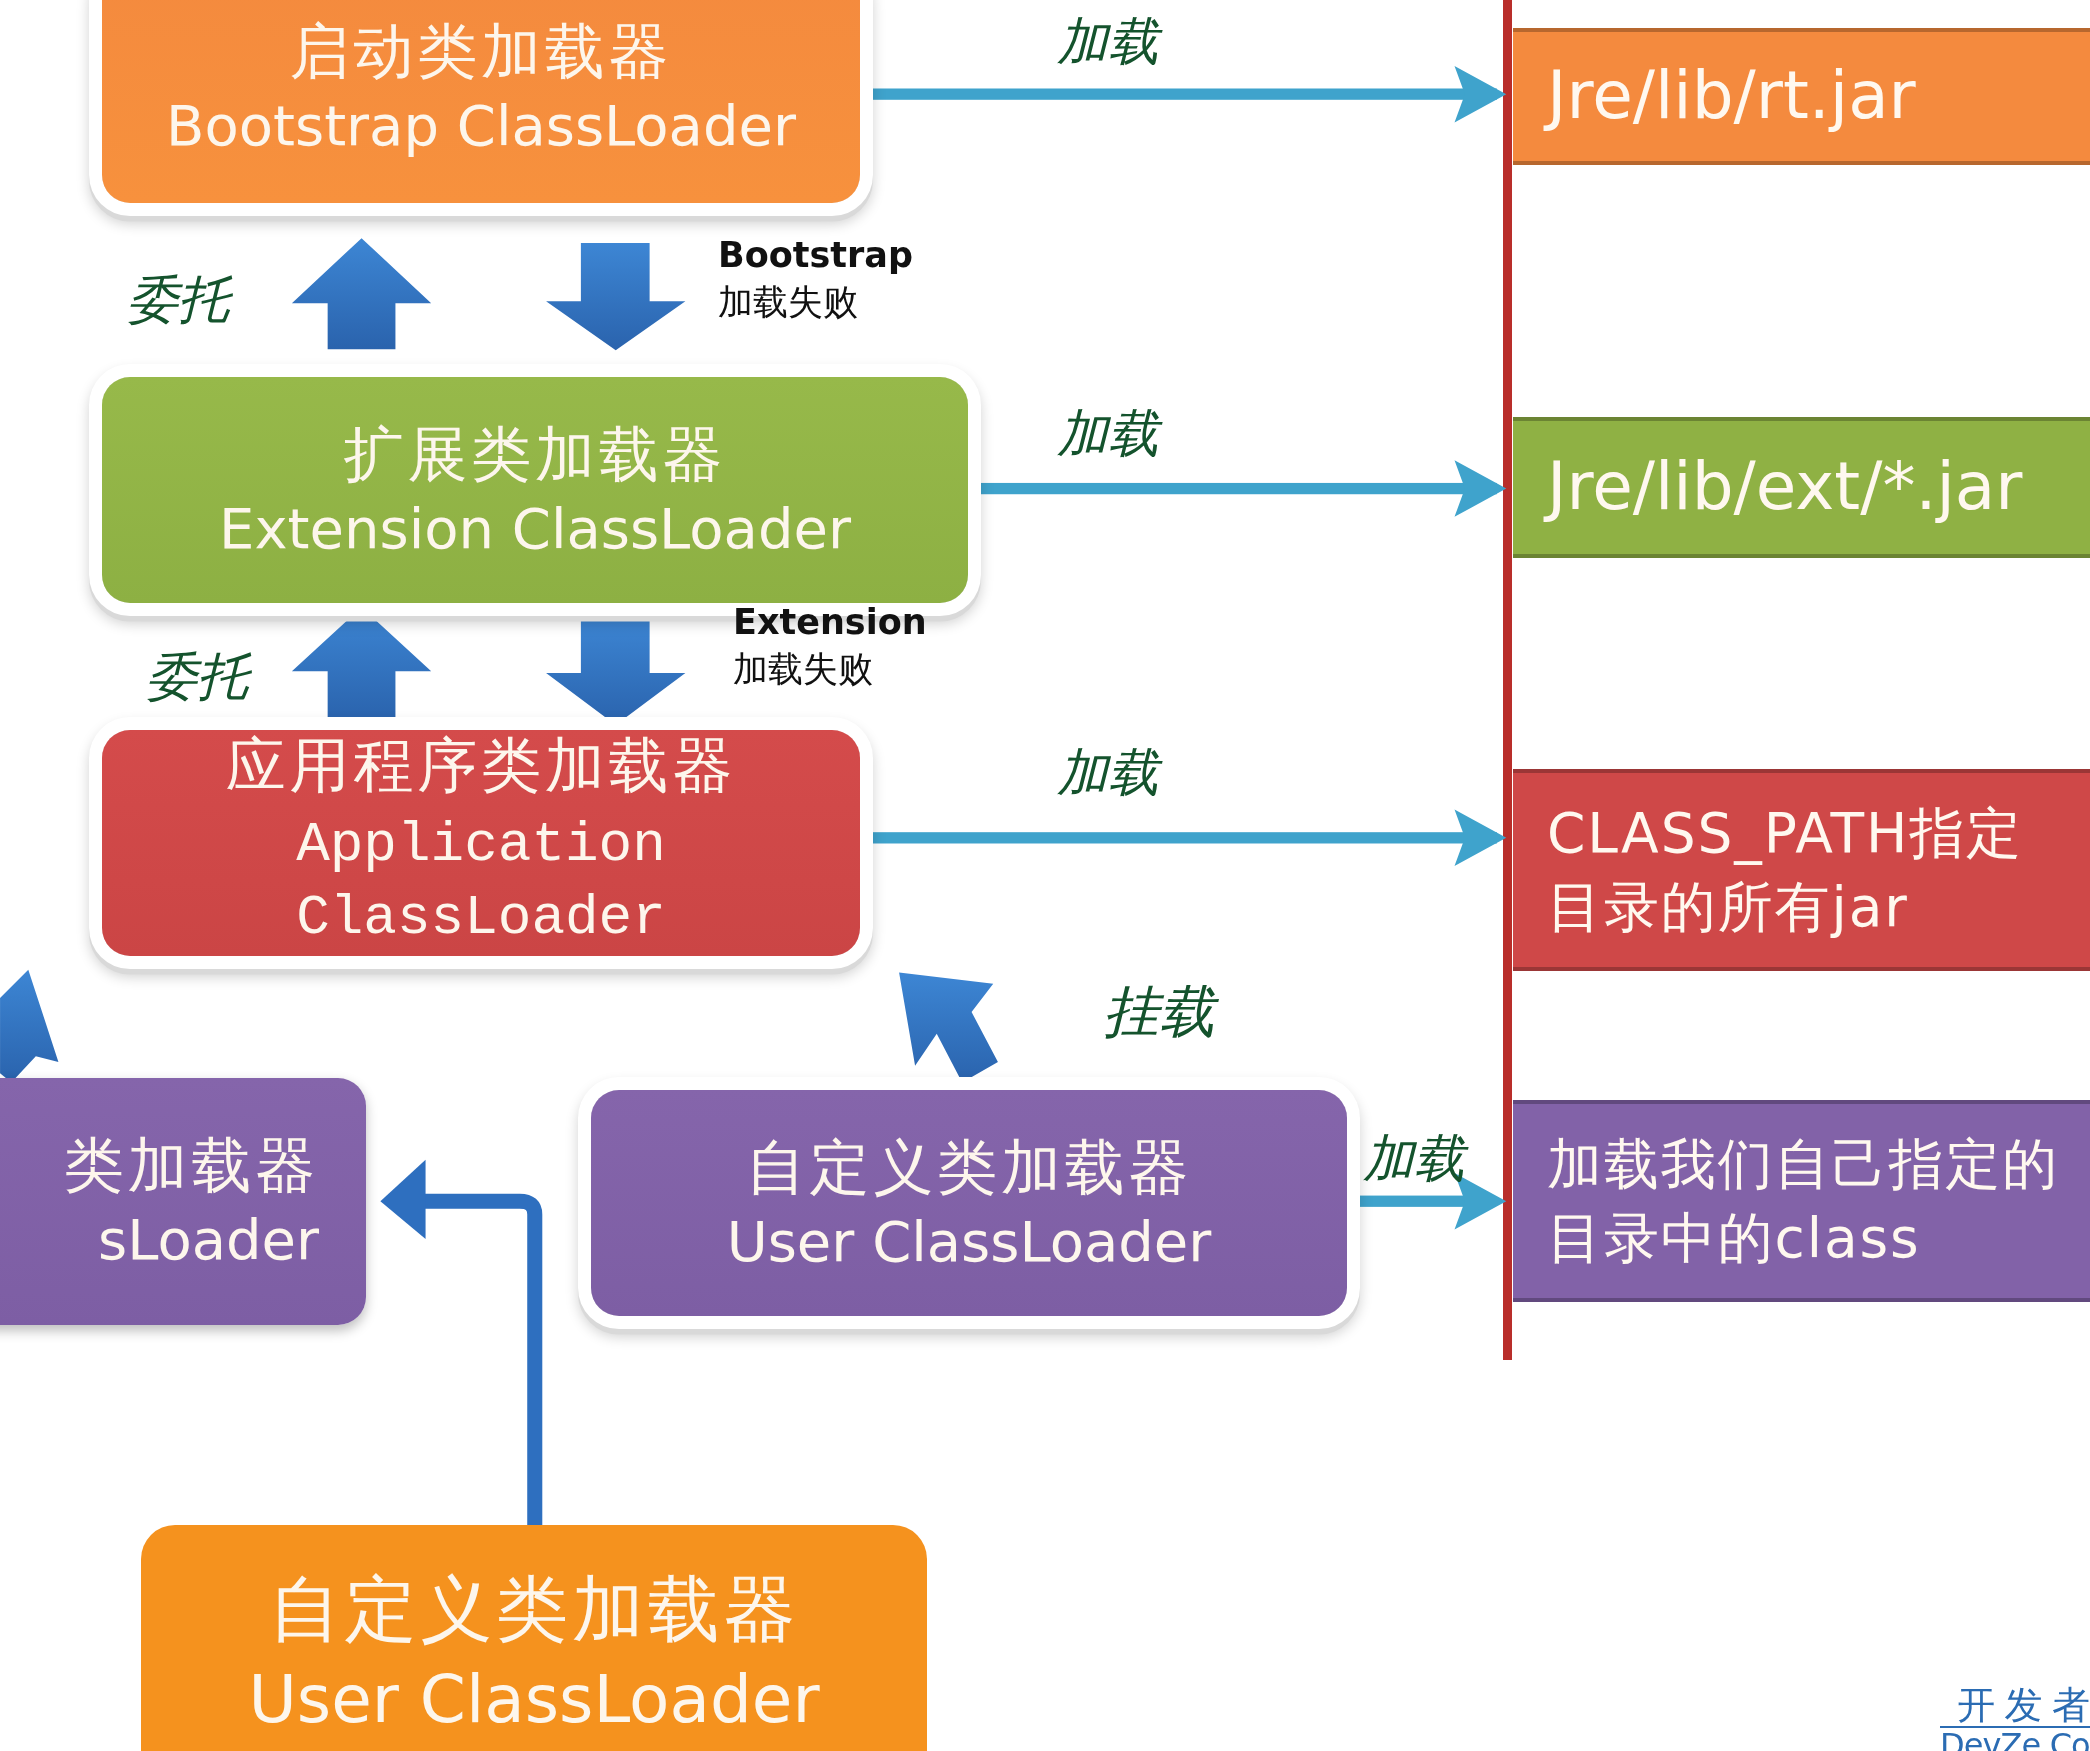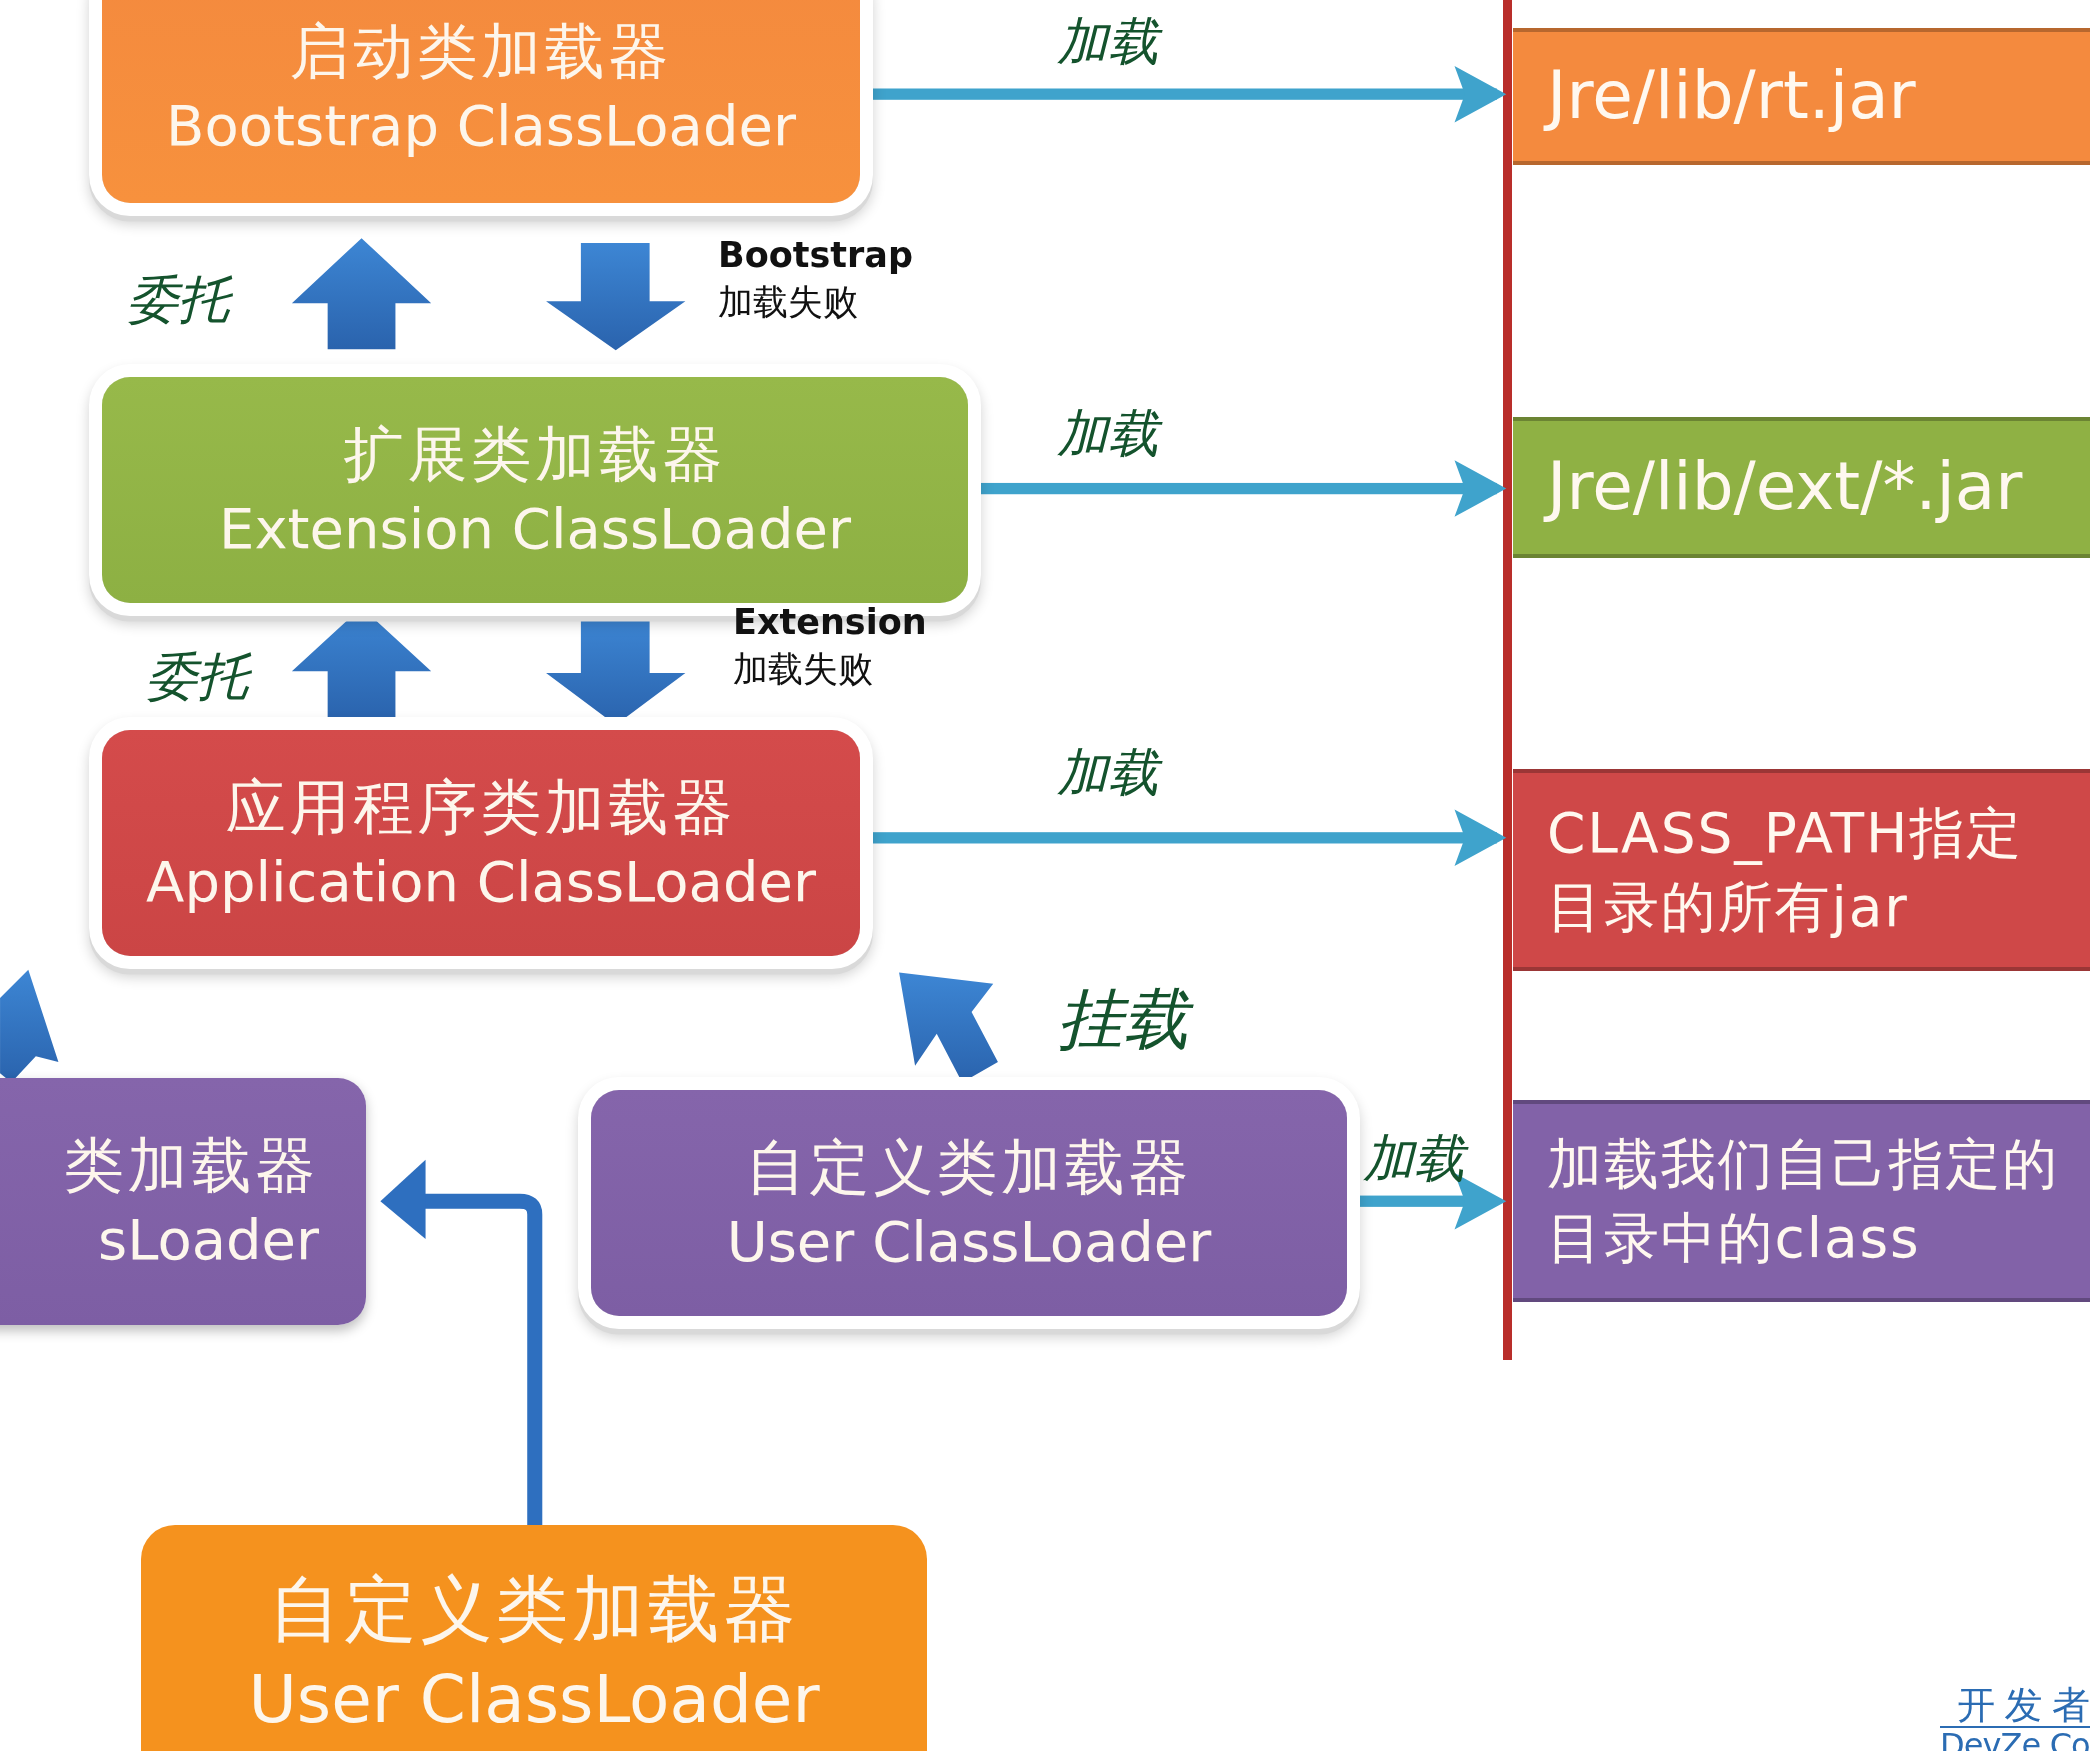--- a/index.html
+++ b/index.html
@@ -82,21 +82,21 @@
 <div class="loader orange" style="left:102px; top:-28px; width:758px; height:231px;">
   <div class="cn">启动类加载器</div>
   <div class="en">Bootstrap ClassLoader</div>
 </div>
 
 <div class="loader green" style="left:102px; top:377px; width:866px; height:226px;">
   <div class="cn">扩展类加载器</div>
   <div class="en">Extension ClassLoader</div>
 </div>
 
-<div class="loader red" style="left:102px; top:730px; width:758px; height:226px;">
+<div class="loader red" style="left:102px; top:730px; width:758px; height:226px;font-family:Liberation Mono, monospace;">
   <div class="cn">应用程序类加载器</div>
   <div class="en">Application ClassLoader</div>
 </div>
 
 <div class="loader purple" style="left:-56px; top:1078px; width:422px; height:247px; box-shadow:0 5.6px 11.3px rgba(0,0,0,0.25); align-items:flex-end; padding-right:47px;">
   <div class="cn">类加载器</div>
   <div class="en">sLoader</div>
 </div>
 
 <div class="loader purple" style="left:591px; top:1090px; width:756px; height:226px;">
@@ -132,19 +132,19 @@
 
 <div class="lbl-b" style="left:718px; top:232px;">
   <div style="font-weight:bold;">Bootstrap</div>
   <div>加载失败</div>
 </div>
 <div class="lbl-b" style="left:733px; top:599px;">
   <div style="font-weight:bold;">Extension</div>
   <div>加载失败</div>
 </div>
 
-<div class="lbl" style="left:1057px; top:975px; font-size:66px;">挂载</div>
+<div class="lbl" style="left:1103px; top:975px; font-size:56px;">挂载</div>
 
 <div class="wm">
   <div class="a">开发者</div>
   <div class="b">DevZe.CoM</div>
 </div>
 
 
 </body></html>

